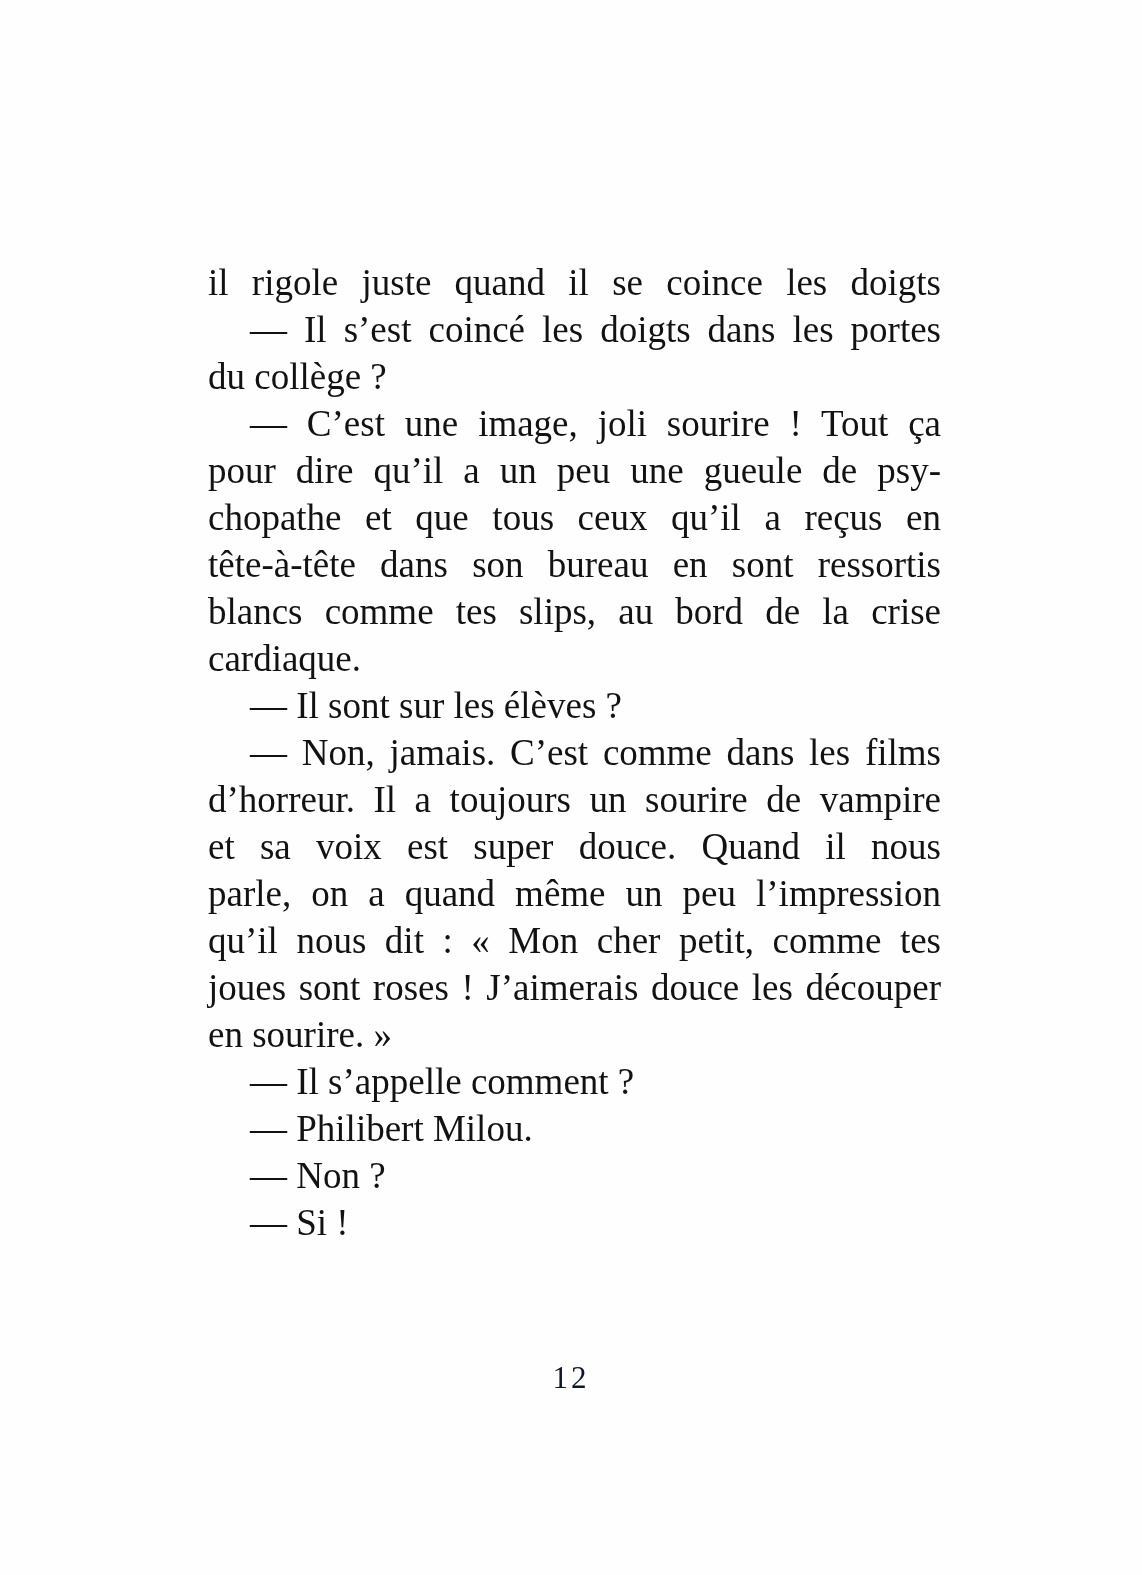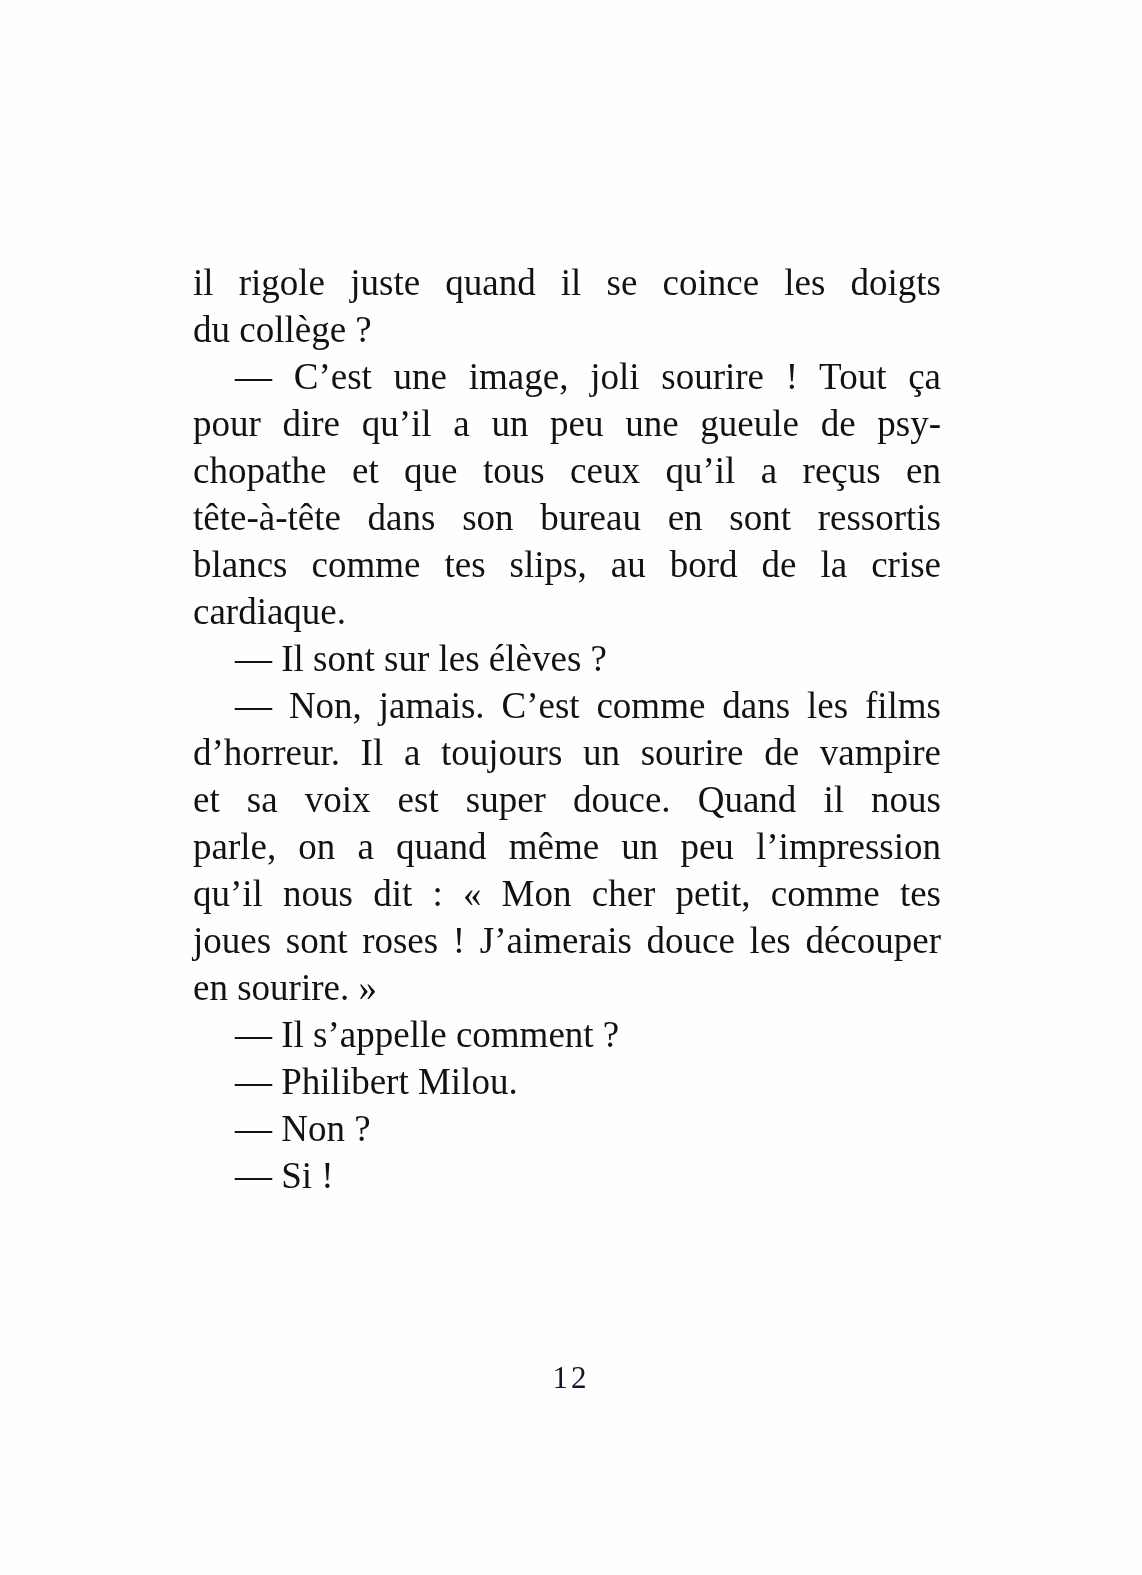--- a/index.html
+++ b/index.html
@@ -21,20 +21,21 @@
     left: 193px;
     top: 259px;
     width: 748px;
     font-size: 37px;
     line-height: 47px;
     font-weight: 400;
   }
   .line {
     white-space: normal;
     text-align: left;
+    margin-left: 15px;
   }
   
   .line.justify {
     text-align: justify;
     text-align-last: justify;
   }
   
   .line.indent {
     text-indent: 42px;
   }
@@ -48,20 +49,21 @@
     letter-spacing: 3px;
     color: #0f172a;
   }
 </style>
 </head>
 <body>
 
 <div class="page">
   <div class="text-block">
       <div class="line justify">il rigole juste quand il se coince les doigts</div>
+      <div class="line justify indent">— Il s’est coincé les doigts dans les portes</div>
       <div class="line">du collège ?</div>
       <div class="line justify indent">— C’est une image, joli sourire ! Tout ça</div>
       <div class="line justify">pour dire qu’il a un peu une gueule de psy-</div>
       <div class="line justify">chopathe et que tous ceux qu’il a reçus en</div>
       <div class="line justify">tête-à-tête dans son bureau en sont ressortis</div>
       <div class="line justify">blancs comme tes slips, au bord de la crise</div>
       <div class="line">cardiaque.</div>
       <div class="line indent">— Il sont sur les élèves ?</div>
       <div class="line justify indent">— Non, jamais. C’est comme dans les films</div>
       <div class="line justify">d’horreur. Il a toujours un sourire de vampire</div>

